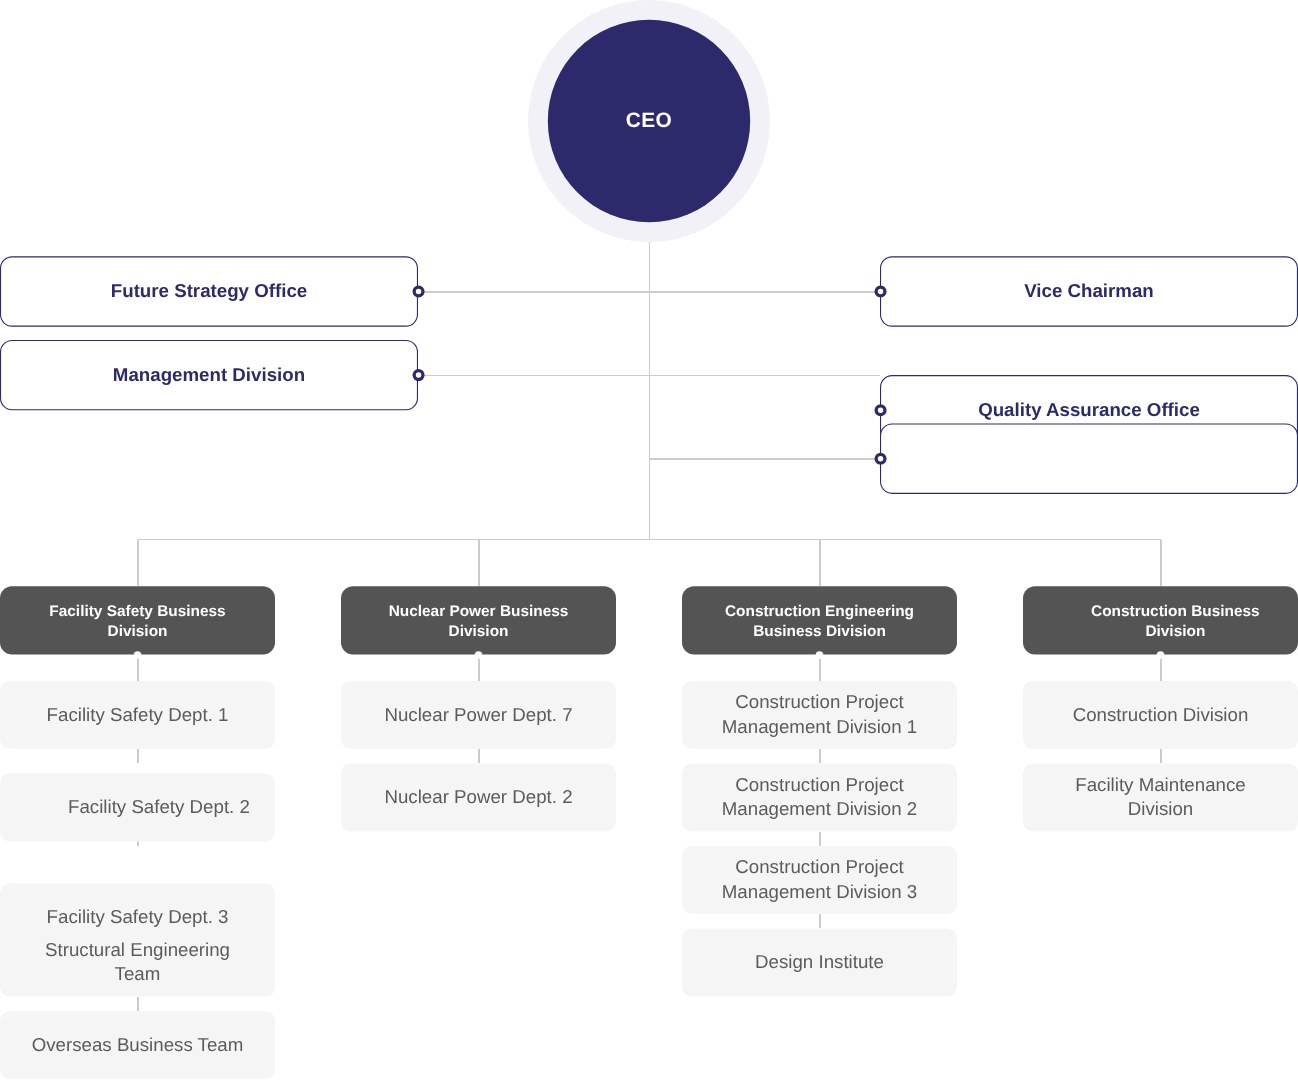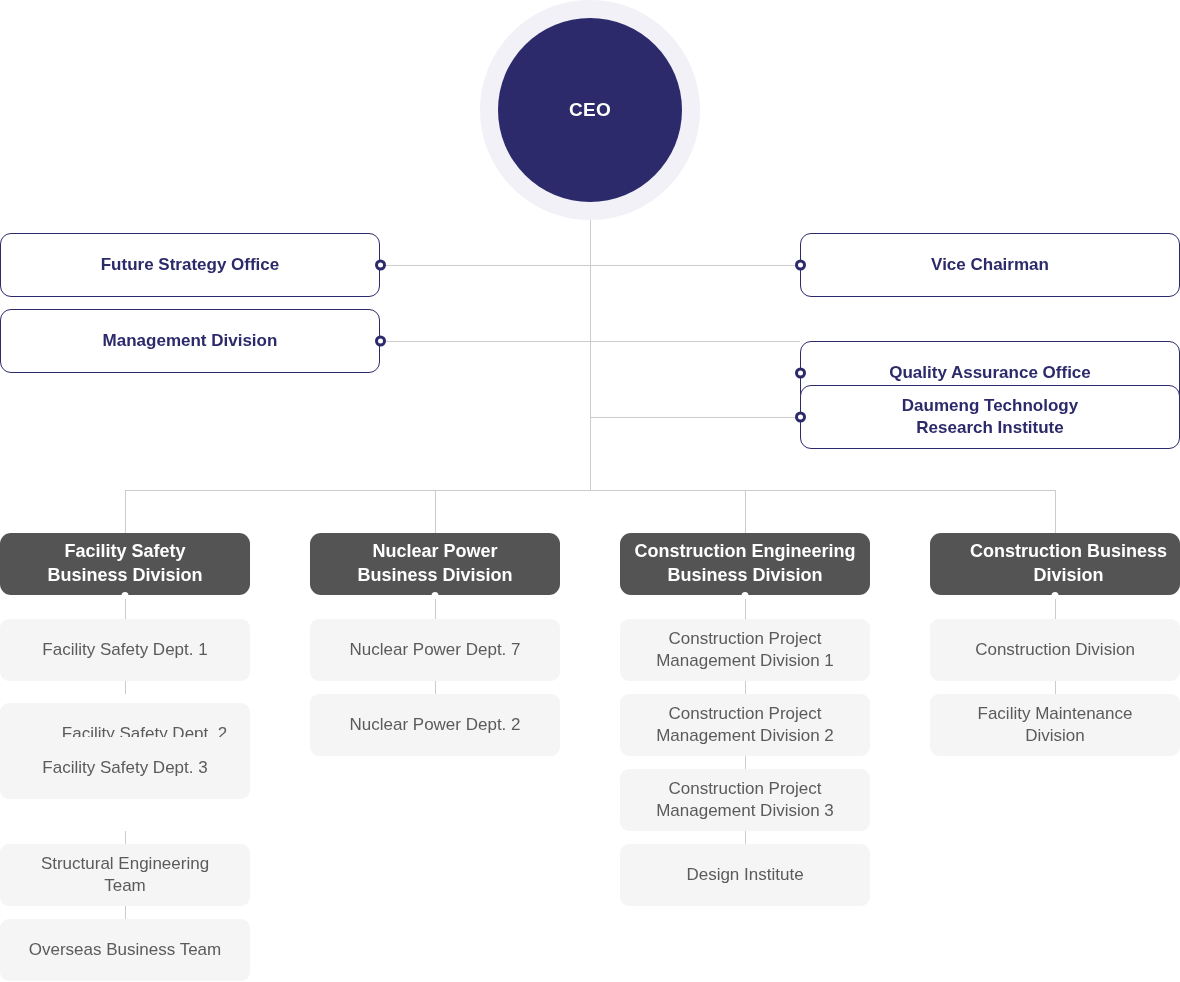--- a/index.html
+++ b/index.html
@@ -104,21 +104,21 @@
     border-radius: 11px;
     display: flex;
     align-items: center;
     justify-content: center;
     text-align: center;
     z-index: 3;
     padding: 0 10px;
   }
   .division-head .txt {
     color: #ffffff;
-    font-size: 18px;
+    font-size: 14px;
     font-weight: 700;
     line-height: 1.32;
   }
   .head-dot {
     position: absolute;
     width: 7px;
     height: 7px;
     border-radius: 50%;
     background: #ffffff;
     bottom: -3.5px;
@@ -209,35 +209,34 @@
     <span class="txt">Management Division</span>
     <span class="node-dot right"></span>
   </div>
 
   <div class="staff-box" style="left:800px; top:309px; width:380px; height:64px;margin-top:32px;">
     <span class="txt">Quality Assurance Office</span>
     <span class="node-dot left"></span>
   </div>
 
   <div class="staff-box" style="left:800px; top:385px; width:380px; height:64px;">
-    <span class="txt" style="max-width:250px;">Daumeng Technology Research Institute</span>
     <span class="node-dot left"></span>
   </div>
 
   <div class="division-head" style="left:0px; top:533px; width:250px;">
     <span class="txt" style="max-width:200px;">Facility Safety Business Division</span>
     <span class="head-dot"></span>
   </div>
   <div class="sub-box" style="left:0px; top:619px; width:250px;">
     <span class="txt">Facility Safety Dept. 1</span>
   </div>
   <div class="sub-box" style="left:0px; top:703px; width:250px;padding-left:47px;">
     <span class="txt">Facility Safety Dept. 2</span>
   </div>
-  <div class="sub-box" style="left:0px; top:737px; width:250px;text-align:center;">
+  <div class="sub-box" style="left:0px; top:803px; width:250px;text-align:center;">
     <span class="txt">Facility Safety Dept. 3</span>
   </div>
   <div class="sub-box" style="left:0px; top:844px; width:250px;">
     <span class="txt" style="max-width:210px;">Structural Engineering Team</span>
   </div>
   <div class="sub-box" style="left:0px; top:919px; width:250px;">
     <span class="txt">Overseas Business Team</span>
   </div>
 
   <div class="division-head" style="left:310px; top:533px; width:250px;">

